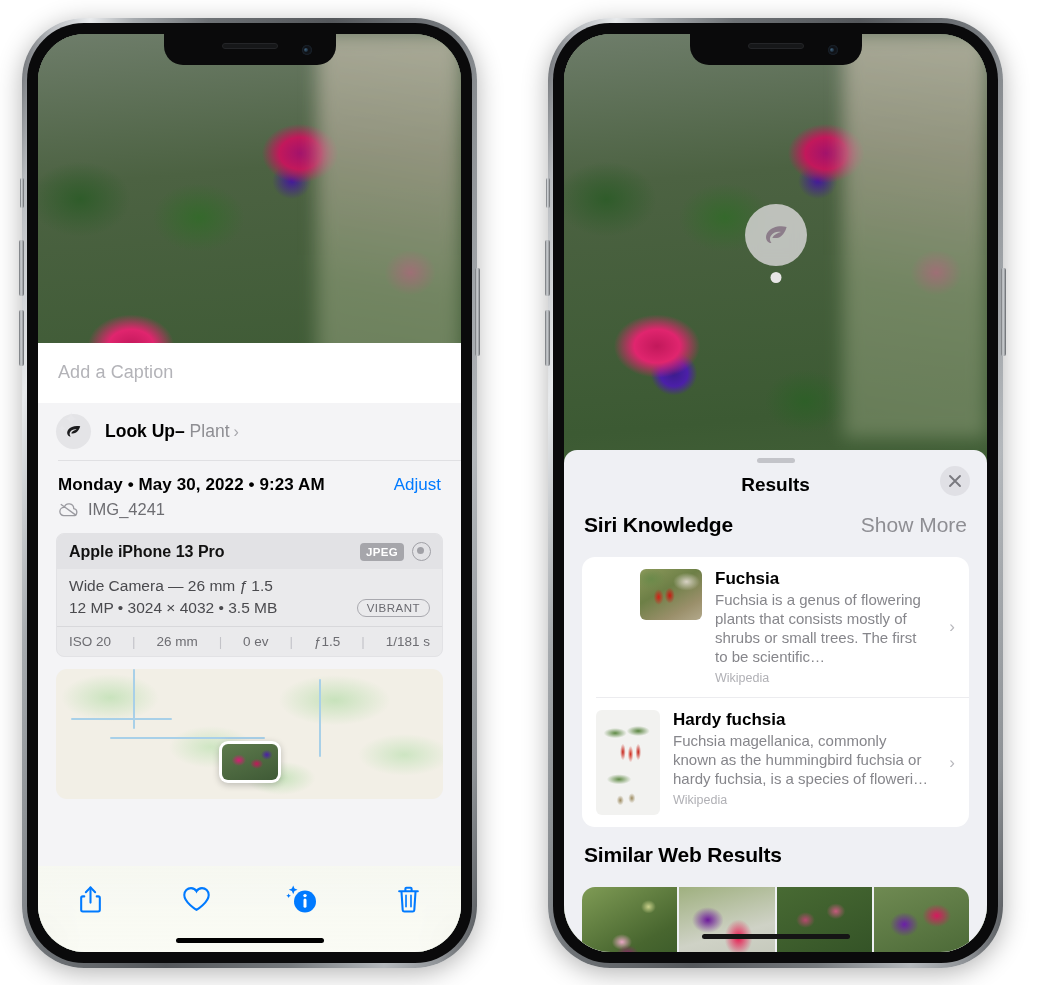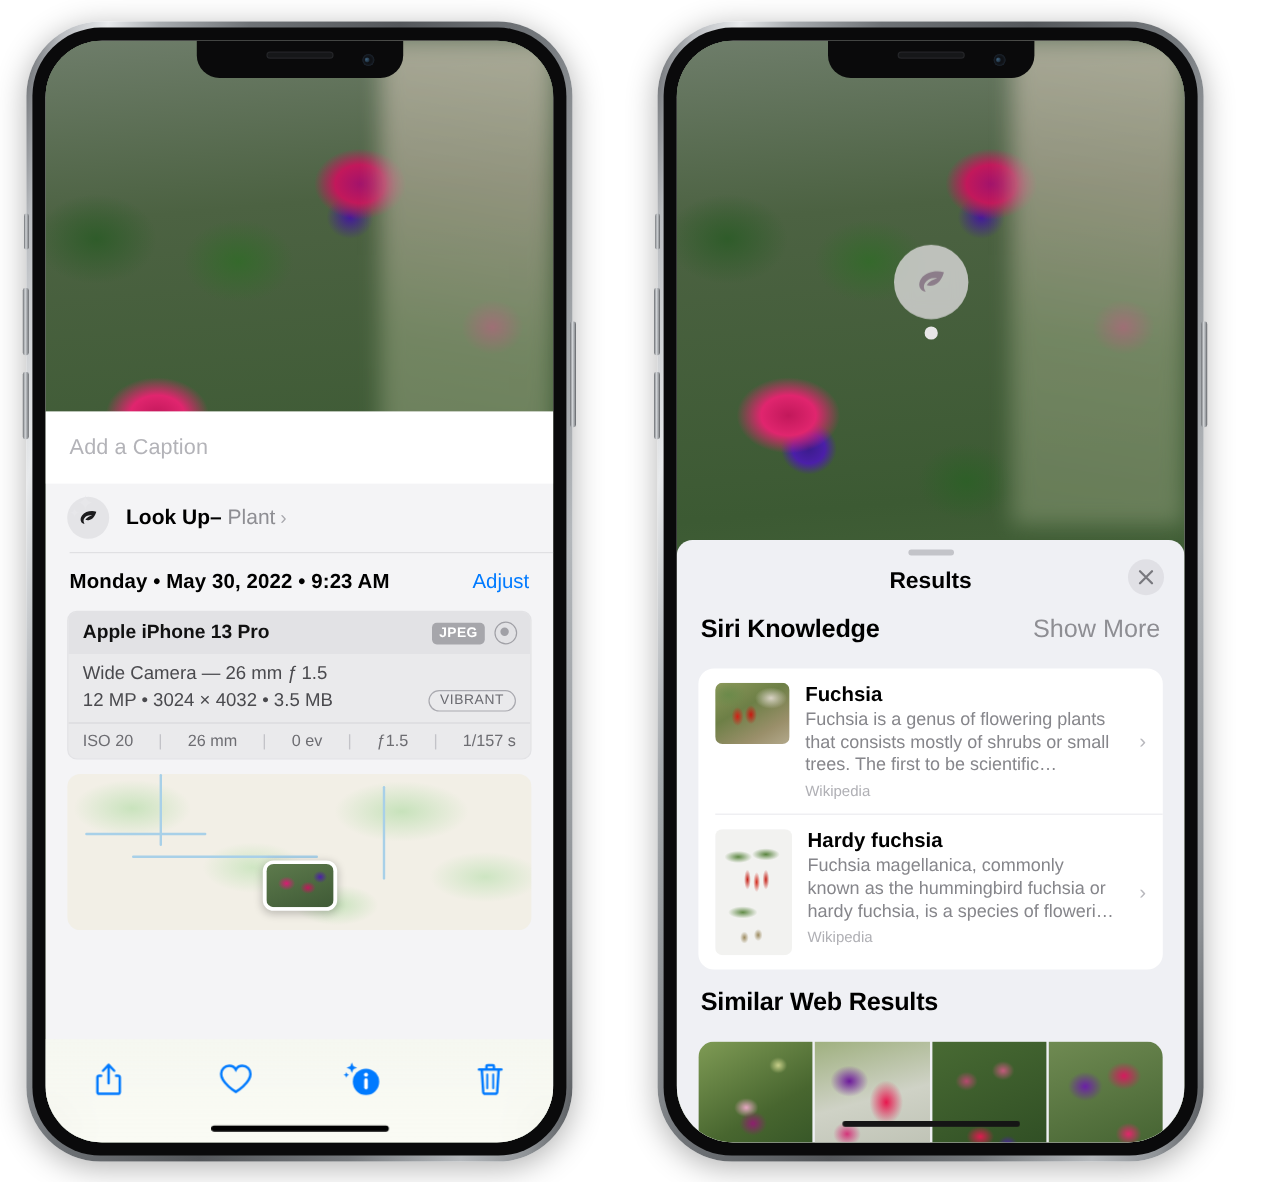--- a/index.html
+++ b/index.html
@@ -305,20 +305,21 @@
   .cards {
     margin: 0 18px;
     background:#fff;
     border-radius:13px;
     overflow:hidden;
   }
   .kcard {
     display:flex; align-items:flex-start; gap:13px;
     padding: 12px 12px 12px 14px;
     position:relative;
+    margin-left:44px;
   }
   .kcard + .kcard { border-top:1px solid #ececef; margin-left:14px; padding-left:0; }
   .kcard-thumb { border-radius:6px; flex-shrink:0; overflow:hidden; }
   .thumb-a {
     width:62px; height:51px;
     background:
       radial-gradient(ellipse 7px 11px at 30% 55%, #d32015 0%, rgba(211,32,21,0) 72%),
       radial-gradient(ellipse 7px 11px at 48% 52%, #c9180f 0%, rgba(201,24,15,0) 72%),
       radial-gradient(ellipse 18px 12px at 75% 25%, #d8d2c4 0%, rgba(216,210,196,0) 74%),
       radial-gradient(ellipse 20px 14px at 18% 20%, #6b8a4a 0%, rgba(107,138,74,0) 74%),
@@ -415,20 +416,27 @@
           </div>
         </div>
 
         <div class="divider"></div>
 
         <div class="meta-block">
           <div class="meta-line1">
             <div class="meta-date">Monday • May 30, 2022 • 9:23 AM</div>
             <div class="meta-adjust">Adjust</div>
           </div>
+          <div class="meta-file">
+            <svg width="21" height="15" viewBox="0 0 24 17">
+              <path d="M6.5 15.5h11a4 4 0 0 0 .5-7.97A5.5 5.5 0 0 0 7.2 6.1 4.2 4.2 0 0 0 6.5 15.5z" fill="none" stroke="#9a9aa0" stroke-width="1.5"></path>
+              <line x1="3.2" y1="2.4" x2="20.8" y2="15.2" stroke="#9a9aa0" stroke-width="1.5"></line>
+            </svg>
+            <span class="meta-name">IMG_4241</span>
+          </div>
         </div>
 
         <div class="exif-card">
           <div class="exif-head">
             <span class="exif-model">Apple iPhone 13 Pro</span>
             <span class="exif-badges">
               <span class="jpeg-pill">JPEG</span>
               <span class="lens-ring"></span>
             </span>
           </div>
@@ -441,21 +449,21 @@
           </div>
           <div class="exif-foot">
             <span>ISO 20</span>
             <span class="sep">|</span>
             <span>26 mm</span>
             <span class="sep">|</span>
             <span>0 ev</span>
             <span class="sep">|</span>
             <span>ƒ1.5</span>
             <span class="sep">|</span>
-            <span>1/157 s</span>
+            <span>1/181 s</span>
           </div>
         </div>
 
         <div class="map-card">
           <div class="map-river" style="left:20%;top:0;width:2px;height:60px;"></div>
           <div class="map-river" style="left:14%;top:52%;width:40%;height:2px;"></div>
           <div class="map-river" style="left:68%;top:8%;width:2px;height:78px;"></div>
           <div class="map-river" style="left:4%;top:38%;width:26%;height:2px;"></div>
           <div class="map-pin">
             <div class="map-pin-inner"></div>

